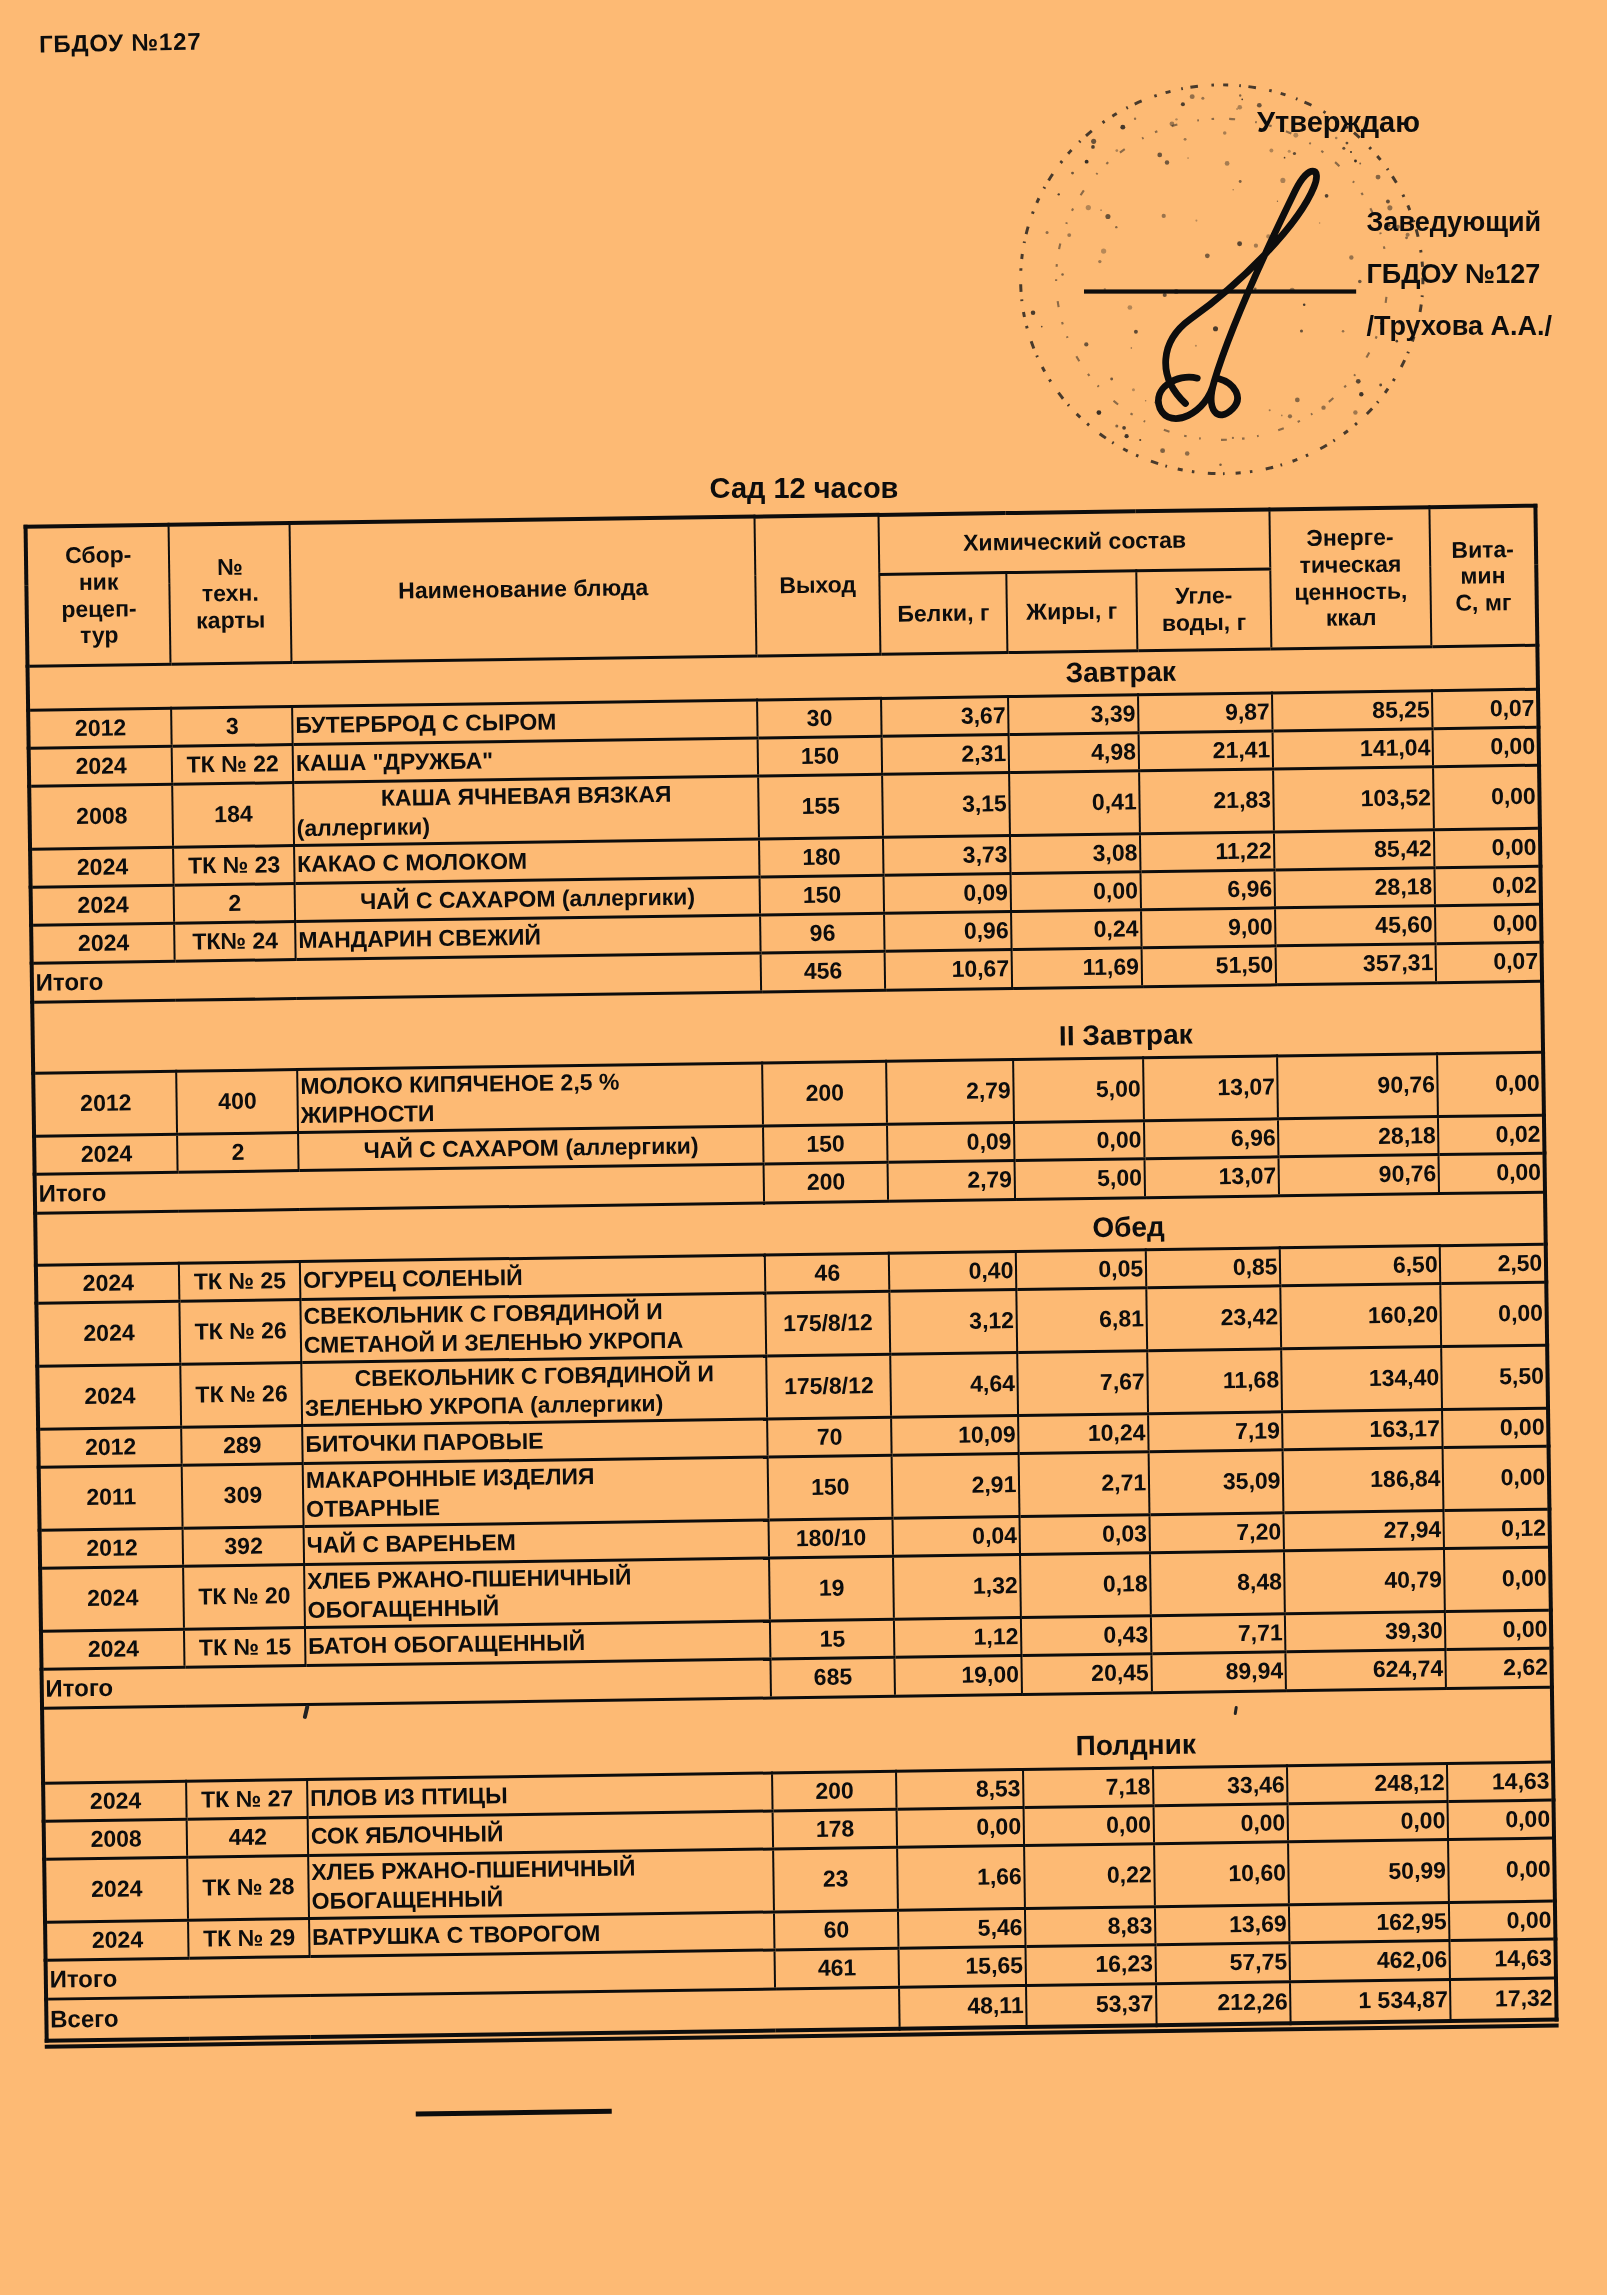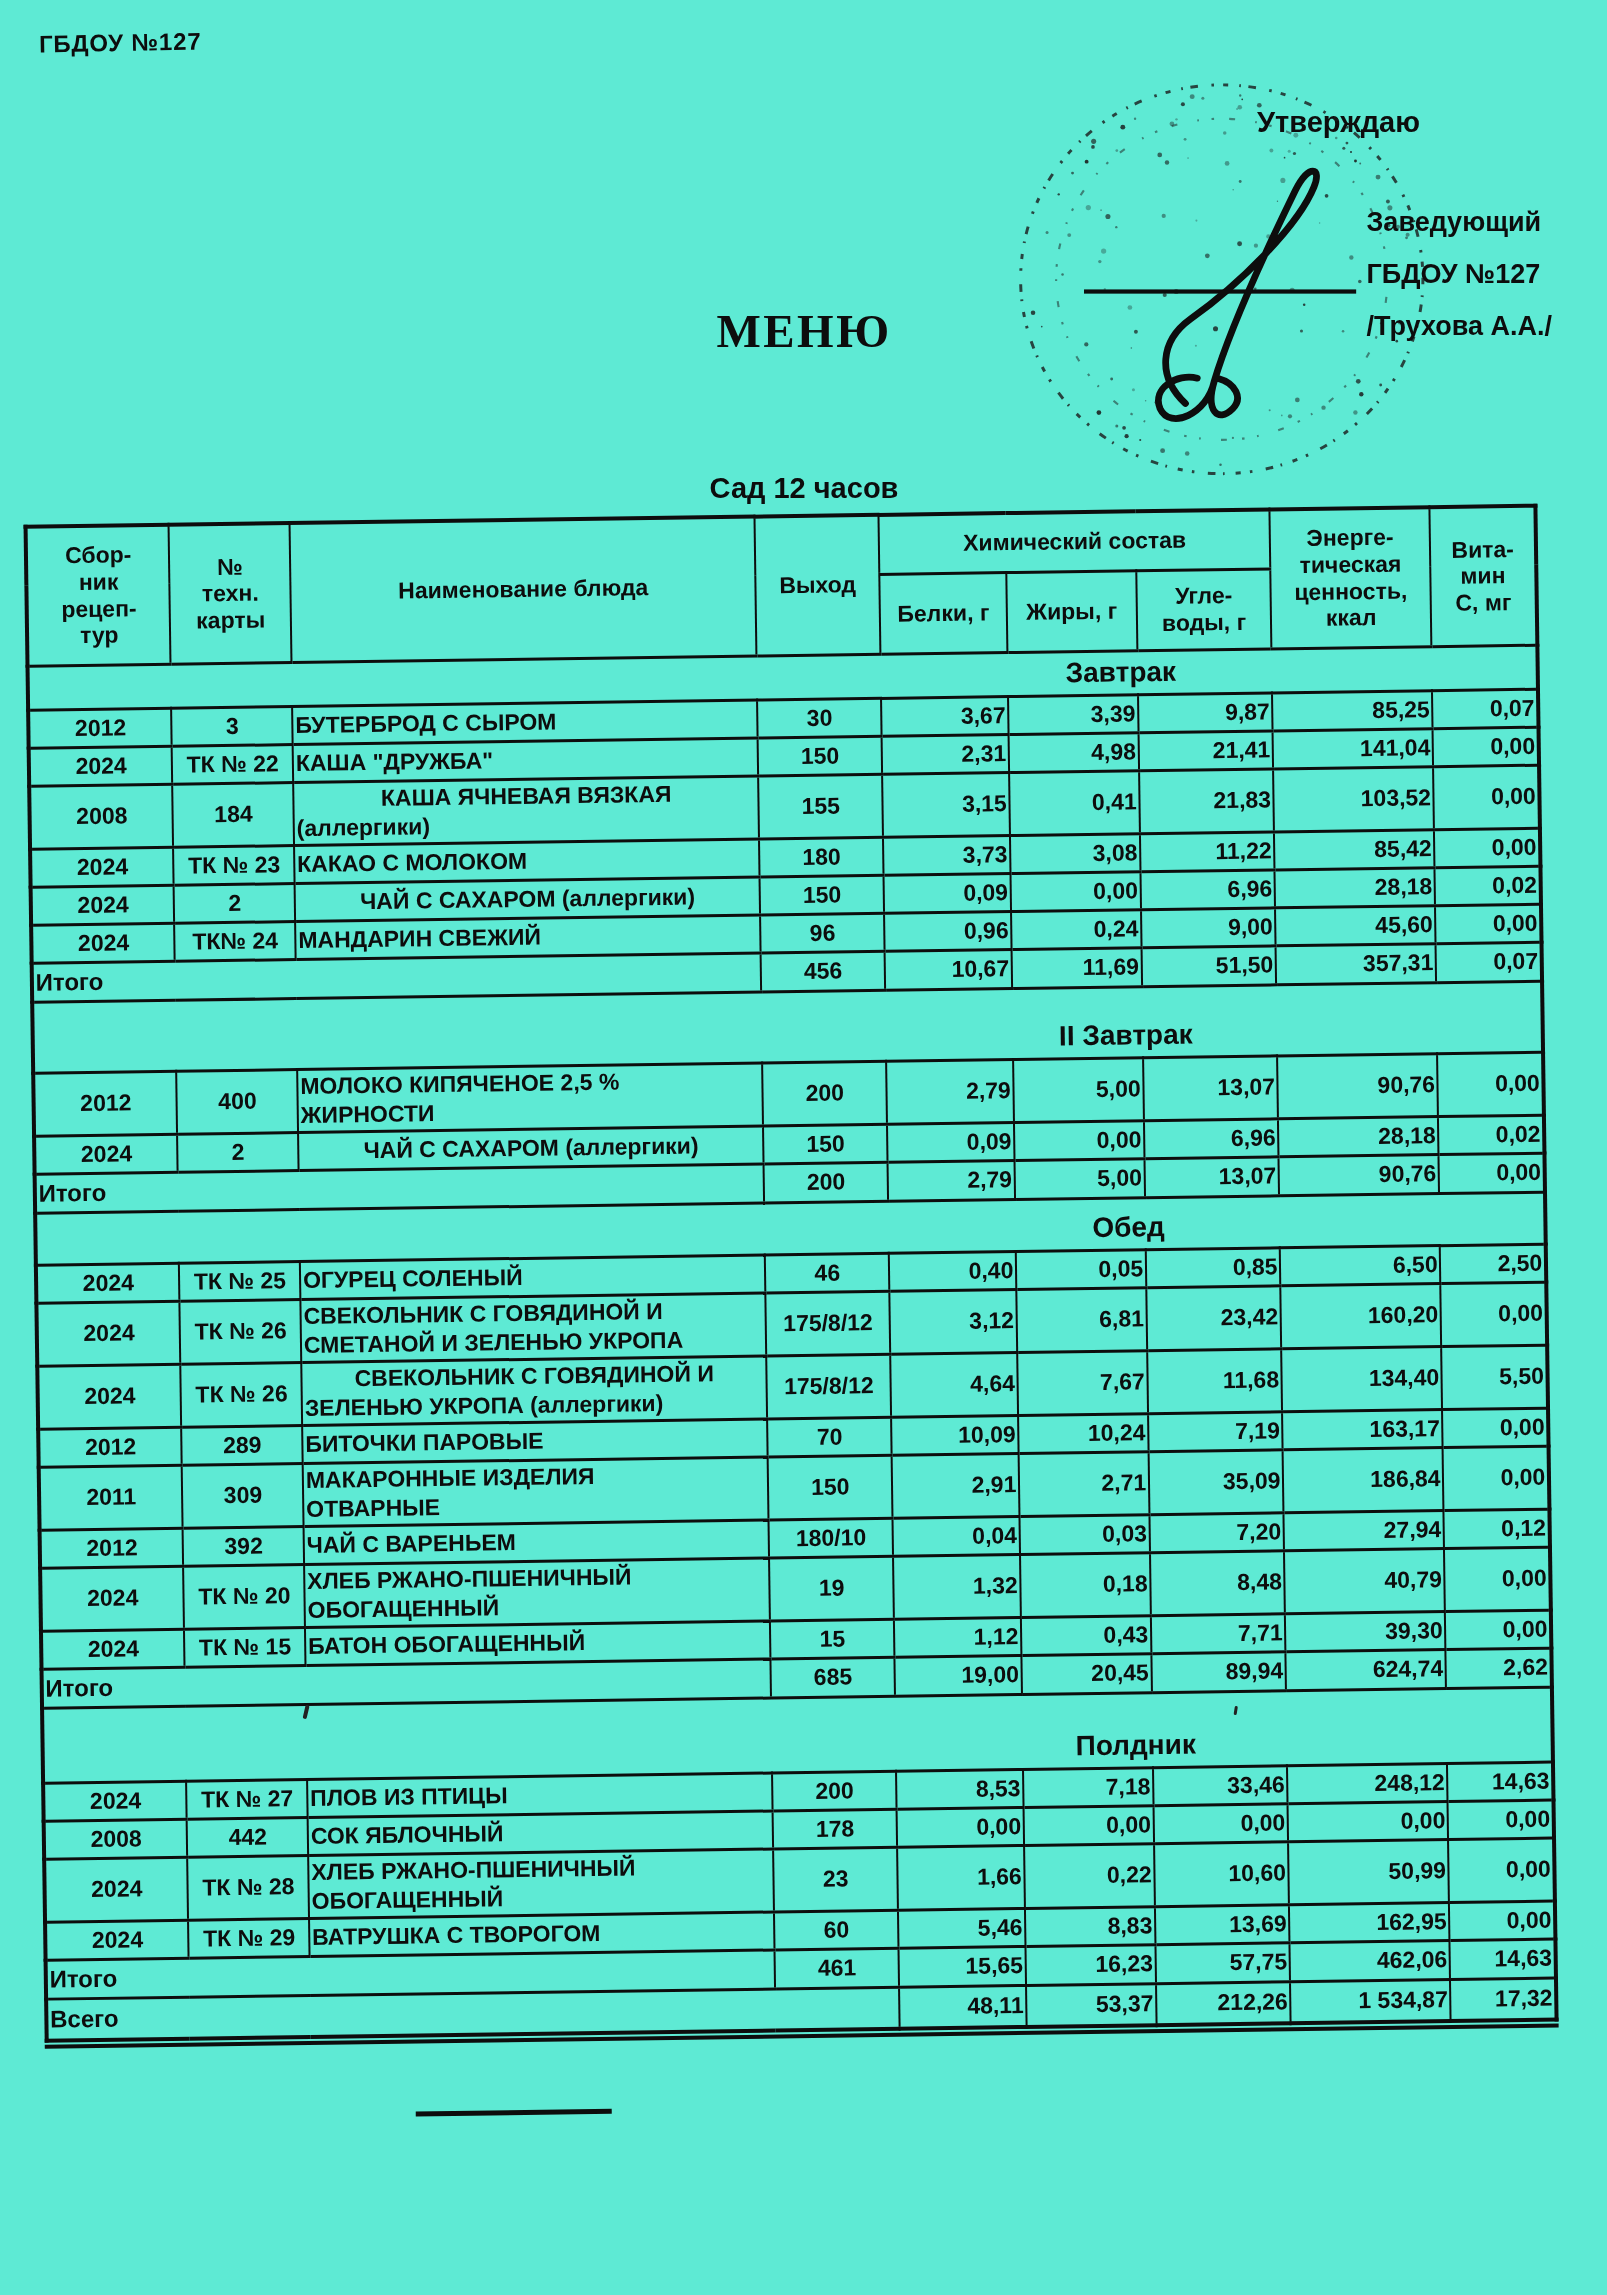--- a/index.html
+++ b/index.html
@@ -1,16 +1,16 @@
 <!DOCTYPE html>
 <html style="font-size:13.5px"><head>
 <meta charset="utf-8">
 <style>
   html,body{margin:0;padding:0;background:#e8e8e8;}
-  .page{position:relative;width:1608px;height:2295px;background:#5eead4;overflow:hidden;
+  .page{position:relative;width:1608px;height:2295px;background:#fdba74;overflow:hidden;
         font-family:"Liberation Sans",sans-serif;color:#0d0d0d;font-weight:bold;}
   .org{position:absolute;left:39px;top:29px;font-size:24px;letter-spacing:0.8px;
        transform:rotate(-1deg);}
   .approve-title{position:absolute;left:1237px;top:74px;width:203px;text-align:center;
        font-size:29px;margin-top:32px;}
   .approve-block{position:absolute;right:56px;top:196px;font-size:27px;
        line-height:52px;}
   .title{position:absolute;left:0;top:304px;width:100%;text-align:center;
        font-family:"Liberation Serif",serif;font-size:47px;font-weight:bold;letter-spacing:2.5px;}
   .date{position:absolute;left:0;top:364px;width:100%;text-align:center;font-size:26px;}
@@ -181,21 +181,20 @@
              C 286 400 300 416 318 398 C 330 386 322 368 300 362
              M 296 366 C 288 404 244 424 232 398 C 222 374 252 356 276 362"></path>
   </svg>
 
   <div class="approve-block">
     <div>Заведующий</div>
     <div>ГБДОУ №127</div>
     <div>/Трухова А.А./</div>
   </div>
 
-  <div class="title">МЕНЮ</div>
   <div class="subtitle">Сад 12 часов</div>
 
   <div class="rot">
     <table id="menu-table">
       <colgroup>
         <col style="width:9.5%">
           <col style="width:8%">
           <col style="width:30.8%">
         <col style="width:8.2%">
           <col style="width:8.4%">

